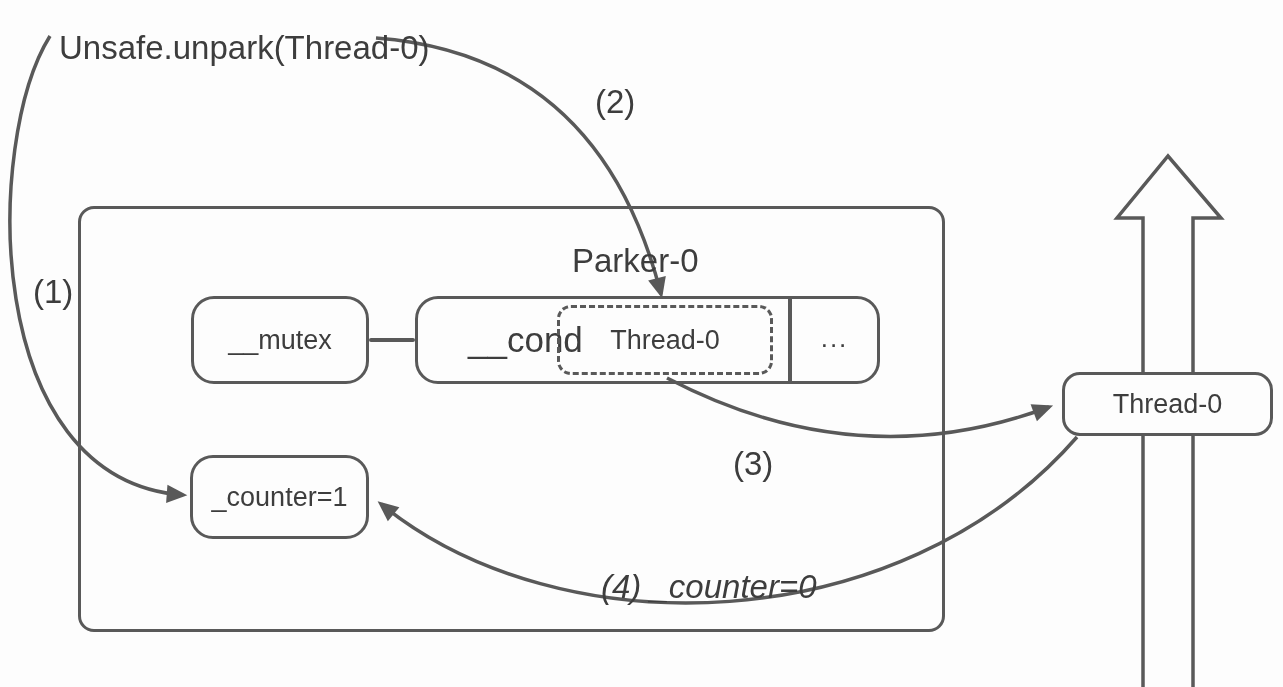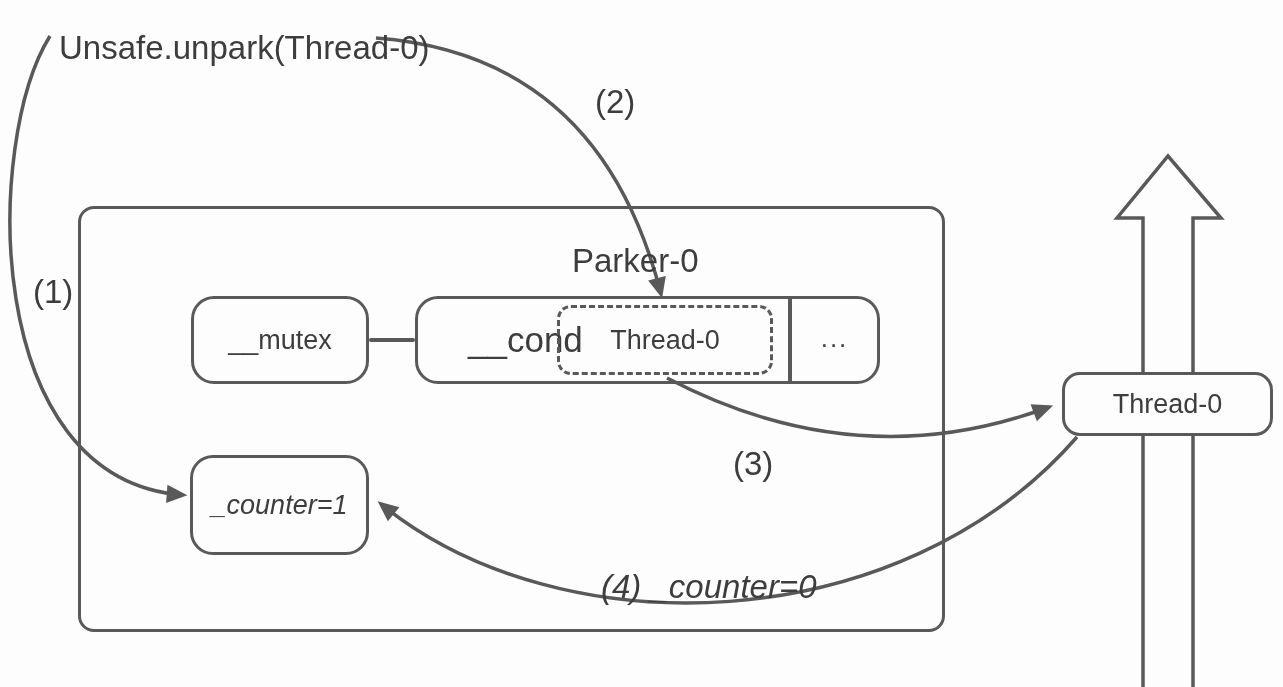--- a/index.html
+++ b/index.html
@@ -40,21 +40,21 @@
 
   .parker-rect {
     left: 78px; top: 206px;
     width: 867px; height: 426px;
     border: 3px solid #595959;
     border-radius: 16px;
     background: transparent;
   }
 
   .mutex-box   { left: 191px; top: 296px; width: 178px; height: 88px; }
-  .counter-box { left: 190px; top: 455px; width: 179px; height: 100px; font-style: italic; }
+  .counter-box { left: 190px; top: 455px; width: 179px; height: 84px; }
 
   .connector {
     left: 369px; top: 338px;
     width: 46px; height: 4px;
     background: #595959;
   }
 
   .cond-box {
     left: 415px; top: 296px;
     width: 465px; height: 88px;

